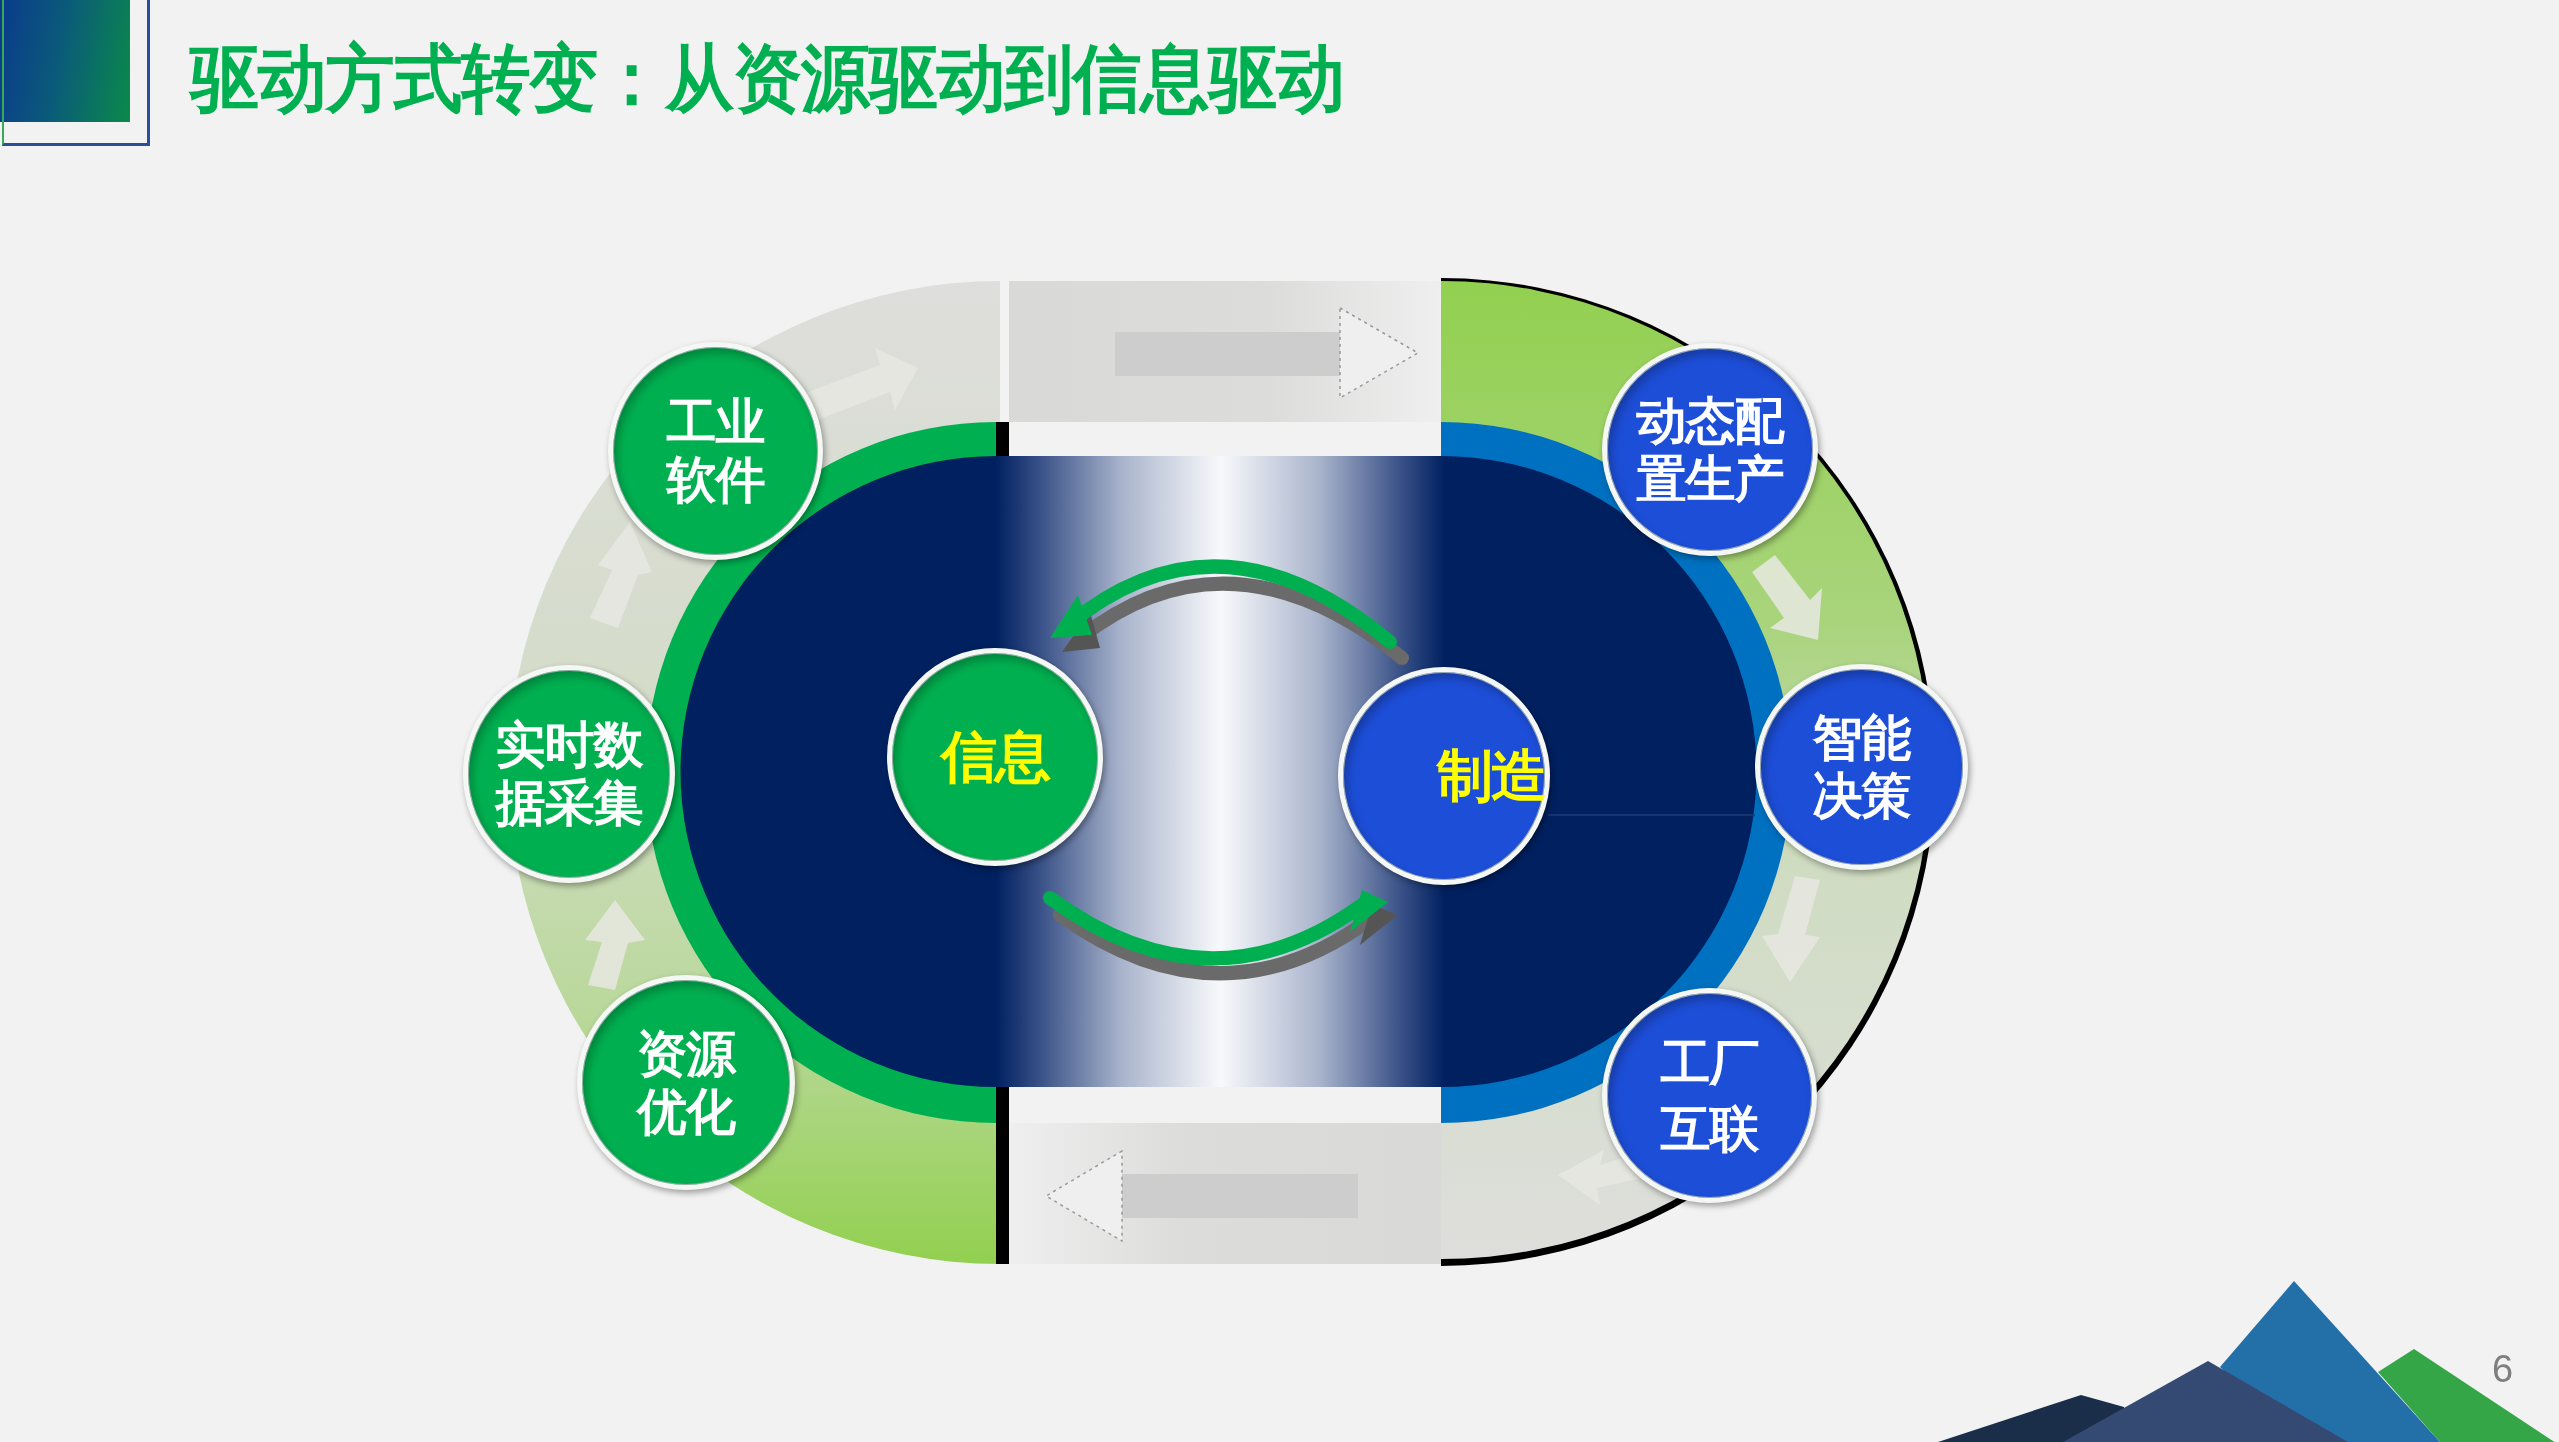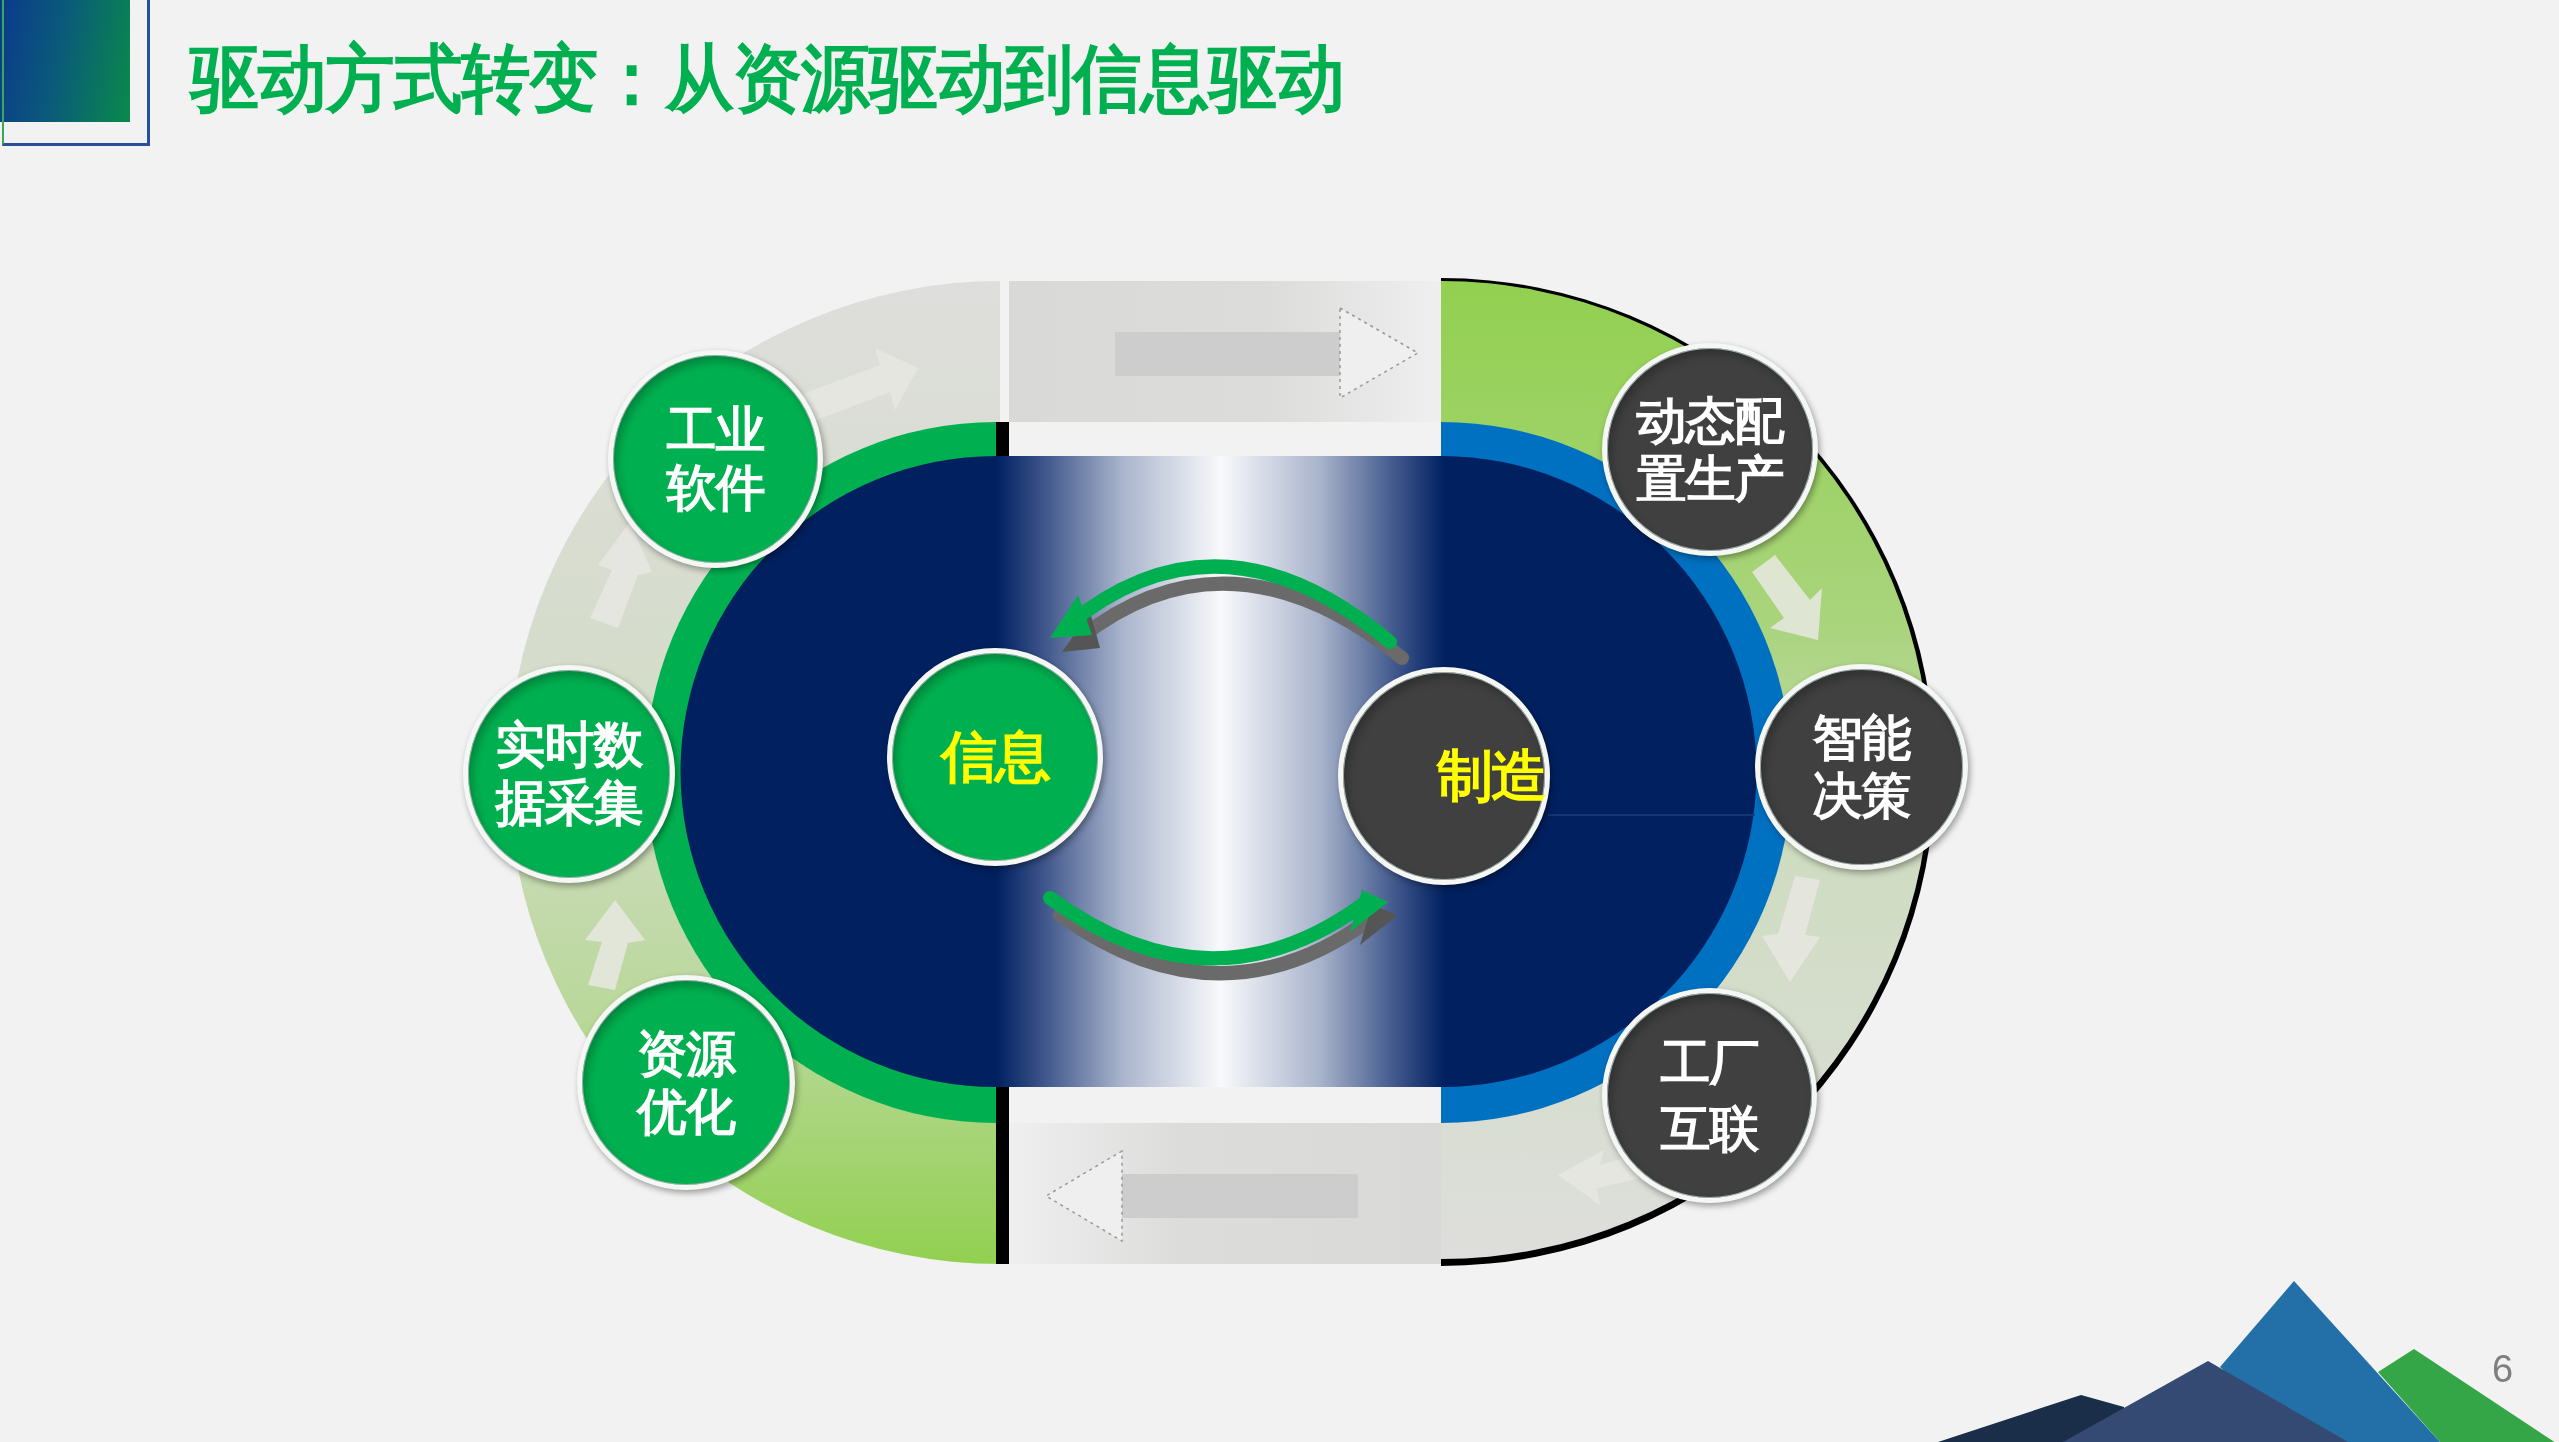--- a/index.html
+++ b/index.html
@@ -25,21 +25,21 @@
   }
   .diagram { position: absolute; left: 0; top: 0; width: 2559px; height: 1442px; }
   .node {
     position: absolute; border-radius: 50%;
     border: 5px solid #f5f7f5; box-sizing: border-box;
     box-shadow: 0 0 0 1px #9aa inset, 2px 3px 6px rgba(0,0,0,0.35), inset 4px 6px 10px rgba(0,0,0,0.25);
     display: flex; align-items: center; justify-content: center; flex-direction: column;
     color: #fff; font-weight: bold; text-align: center;
   }
   .node.green { background: #00b050; }
-  .node.blue { background: #404040; }
+  .node.blue { background: #1d4ed8; }
   .node .line { font-size: 50px; line-height: 58px; white-space: nowrap; letter-spacing: -1px; }
   .node.center .line { font-size: 56px; color: #ffff00; letter-spacing: -2px; }
   .page-num {
     position: absolute; left: 2492px; top: 1348px; font-size: 38px;
     color: #7f7f7f; font-family: "Liberation Sans", sans-serif;
   }
 </style>
 </head>
 <body>
 
@@ -162,21 +162,21 @@
   </g>
 </svg>
 
 <div class="node green center" style="left:887px; top:648px; width:216px; height:218px;">
   <span class="line">信息</span>
 </div>
 <div class="node blue center" style="left:1338px; top:667px; width:212px; height:218px;align-items:flex-end;">
   <span class="line">制造</span>
 </div>
 
-<div class="node green" style="left:608px; top:350px; width:215px; height:218px;">
+<div class="node green" style="left:608px; top:342px; width:215px; height:218px;">
   <span class="line">工业</span>
   <span class="line">软件</span>
 </div>
 <div class="node green" style="left:463px; top:665px; width:212px; height:218px;">
   <span class="line">实时数</span>
   <span class="line">据采集</span>
 </div>
 <div class="node green" style="left:577px; top:975px; width:218px; height:215px;">
   <span class="line">资源</span>
   <span class="line">优化</span>

